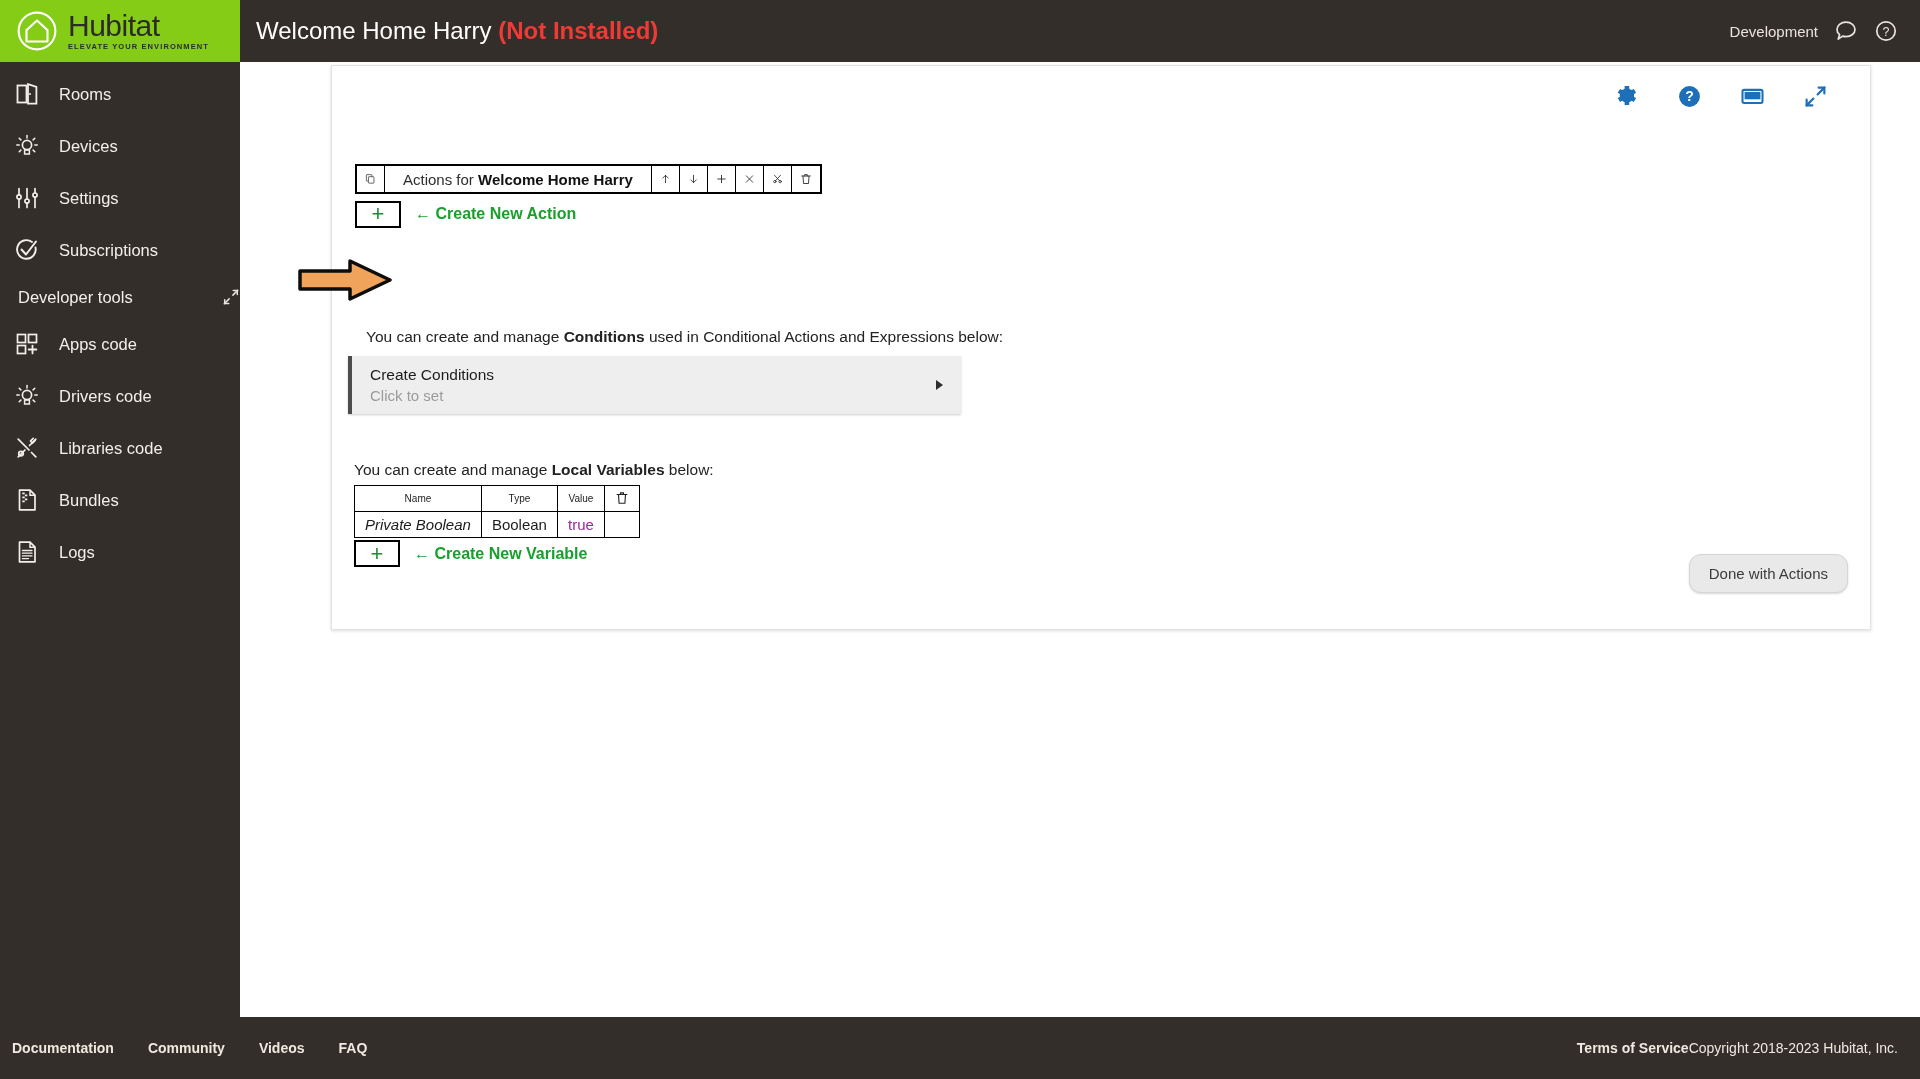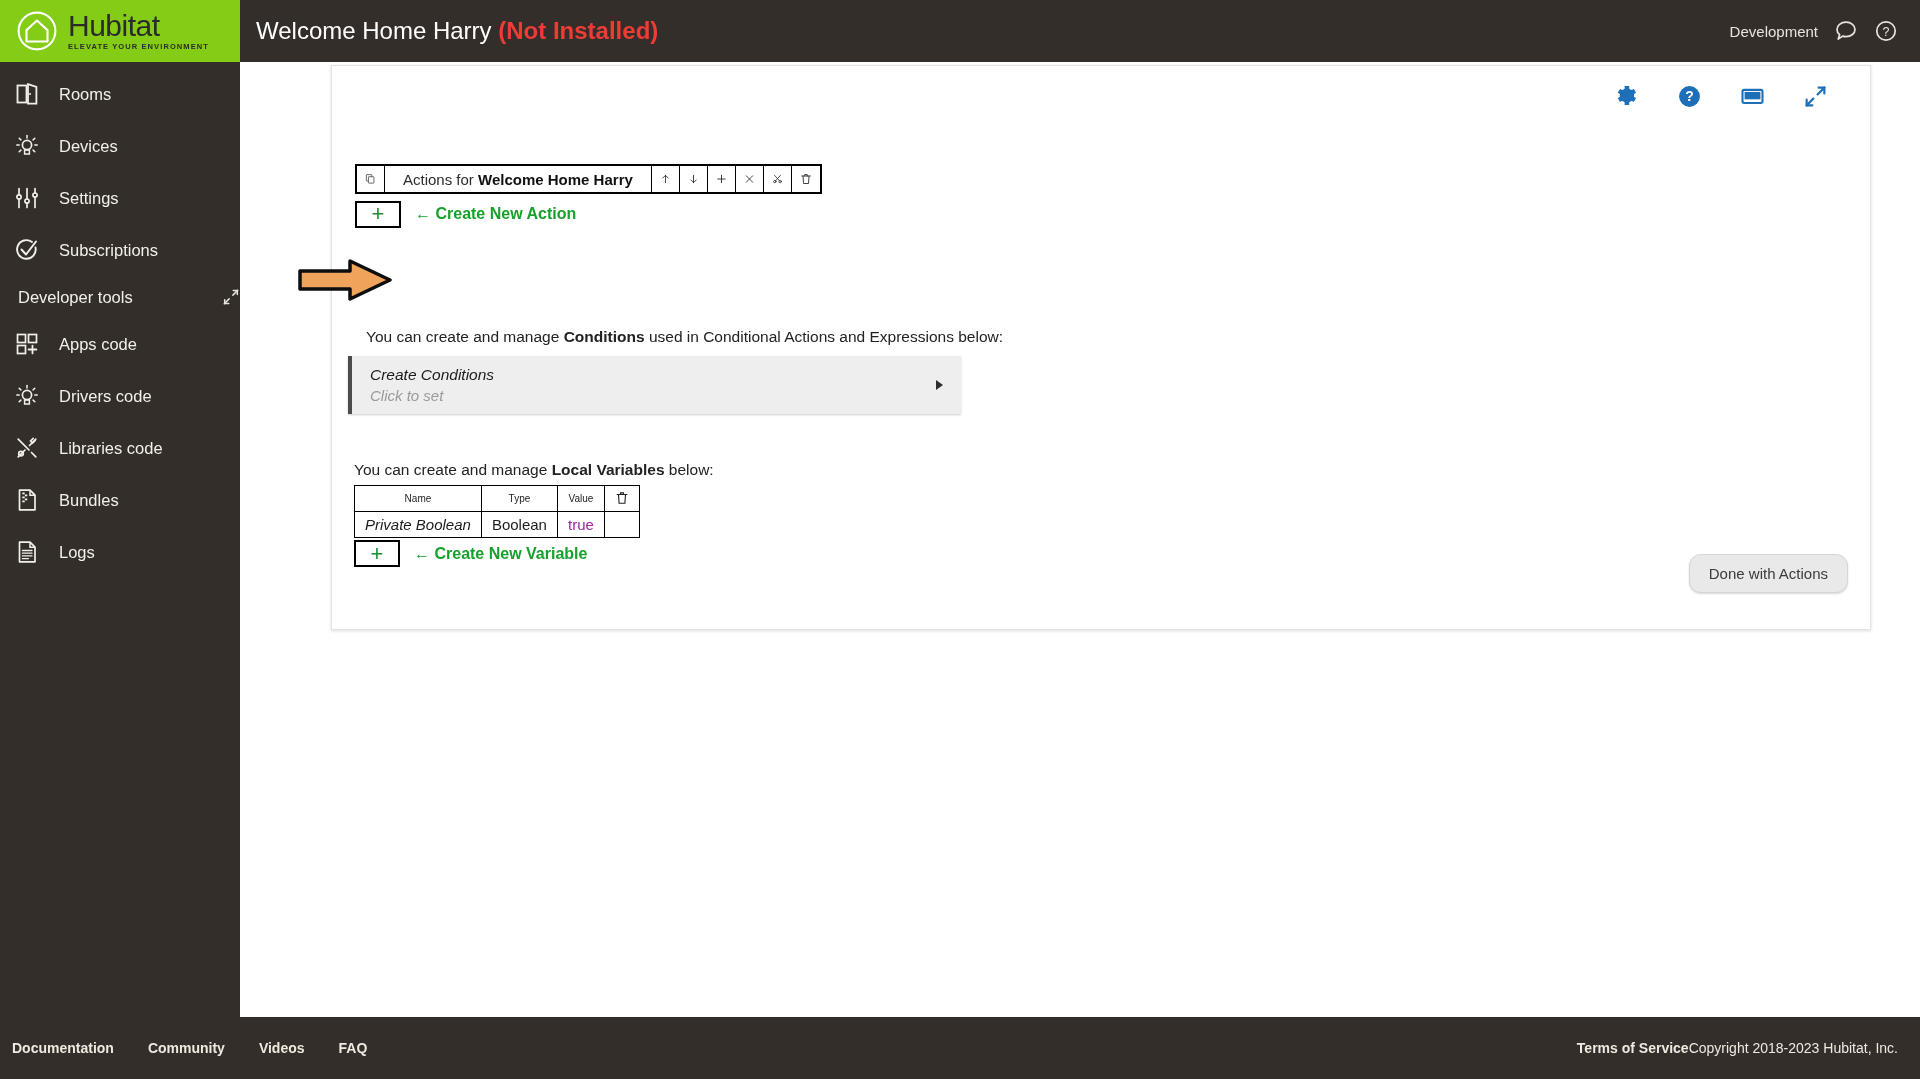--- a/index.html
+++ b/index.html
@@ -111,21 +111,21 @@
   .anno-arrow { position: absolute; left: -57px; top: 95px; width: 95px; height: 42px; }
 
   
   .para { font-size: 15.5px; color: #222; }
   .conditions-para { position: absolute; left: 22px; top: 262px; margin-left: 12px; }
   .cond-box {
     position: absolute; left: 16px; top: 290px;
     width: 613px; height: 58px;
     background: #eeeeee; border-left: 4px solid #4c4c4c;
     box-shadow: 0 1px 2px rgba(0,0,0,.2);
-    display: flex; align-items: center; cursor: pointer; font-style: italic;
+    display: flex; align-items: center; cursor: pointer;
   }
   .cond-text { padding-left: 18px; display: flex; flex-direction: column; gap: 3px; }
   .cond-title { font-size: 15.5px; color: #1c1c1c; }
   .cond-sub { font-size: 15px; color: #9a9a9a; }
   .cond-caret {
     margin-left: auto; margin-right: 18px;
     width: 0; height: 0; border-left: 7px solid #2d2d2d;
     border-top: 5px solid transparent; border-bottom: 5px solid transparent;
   }
 

